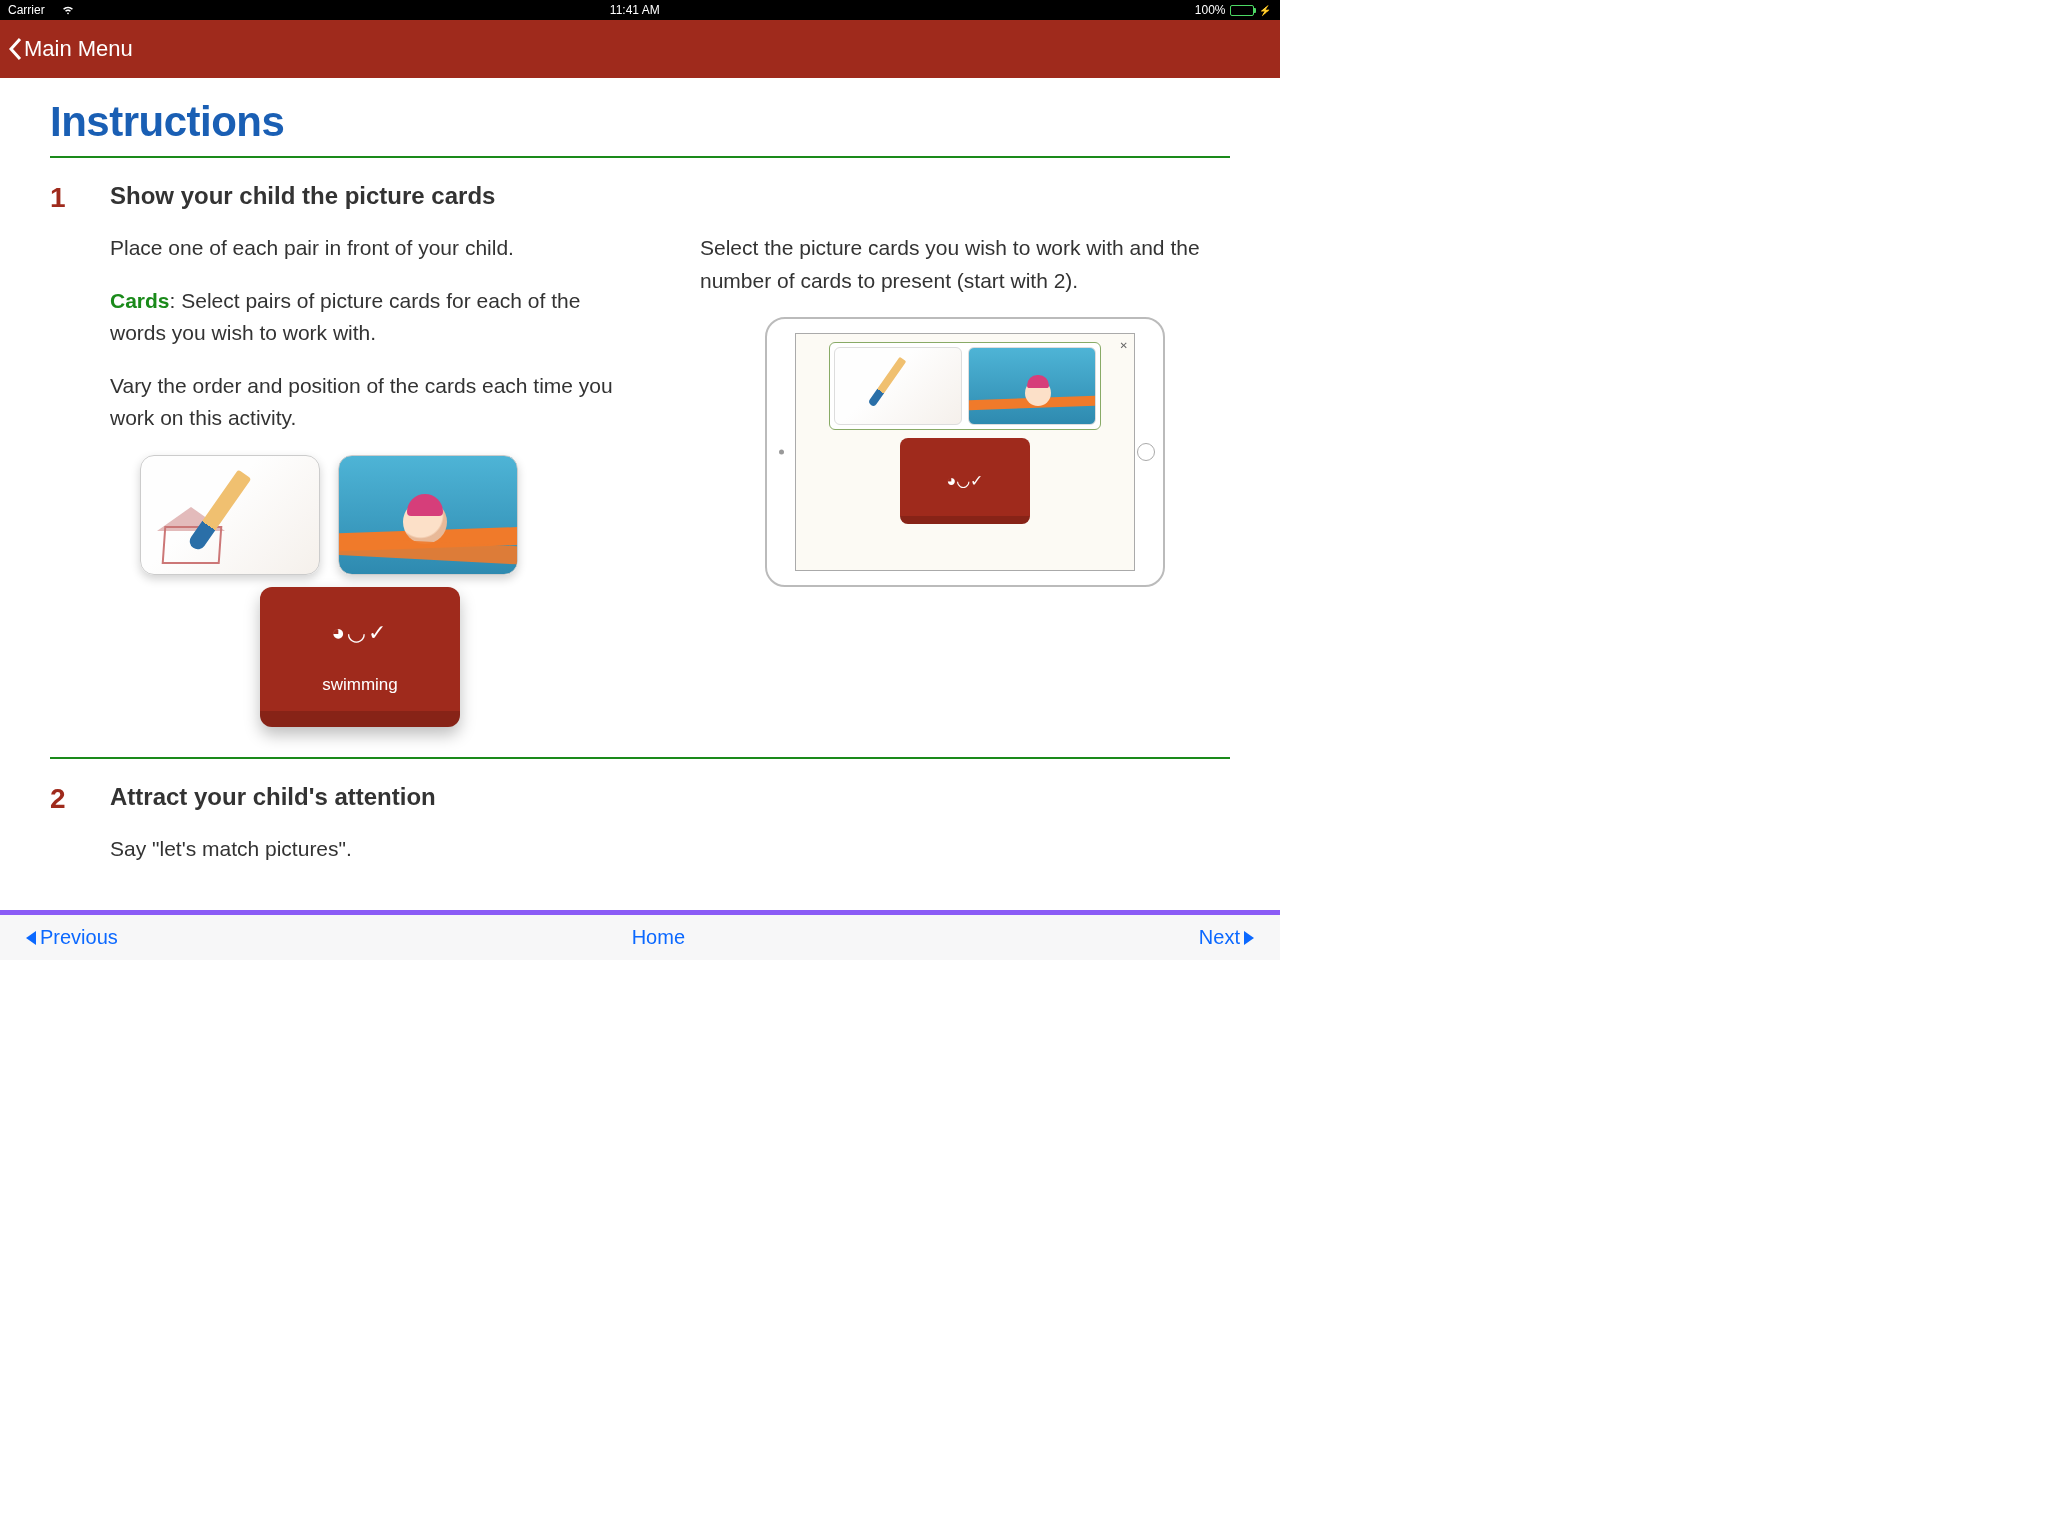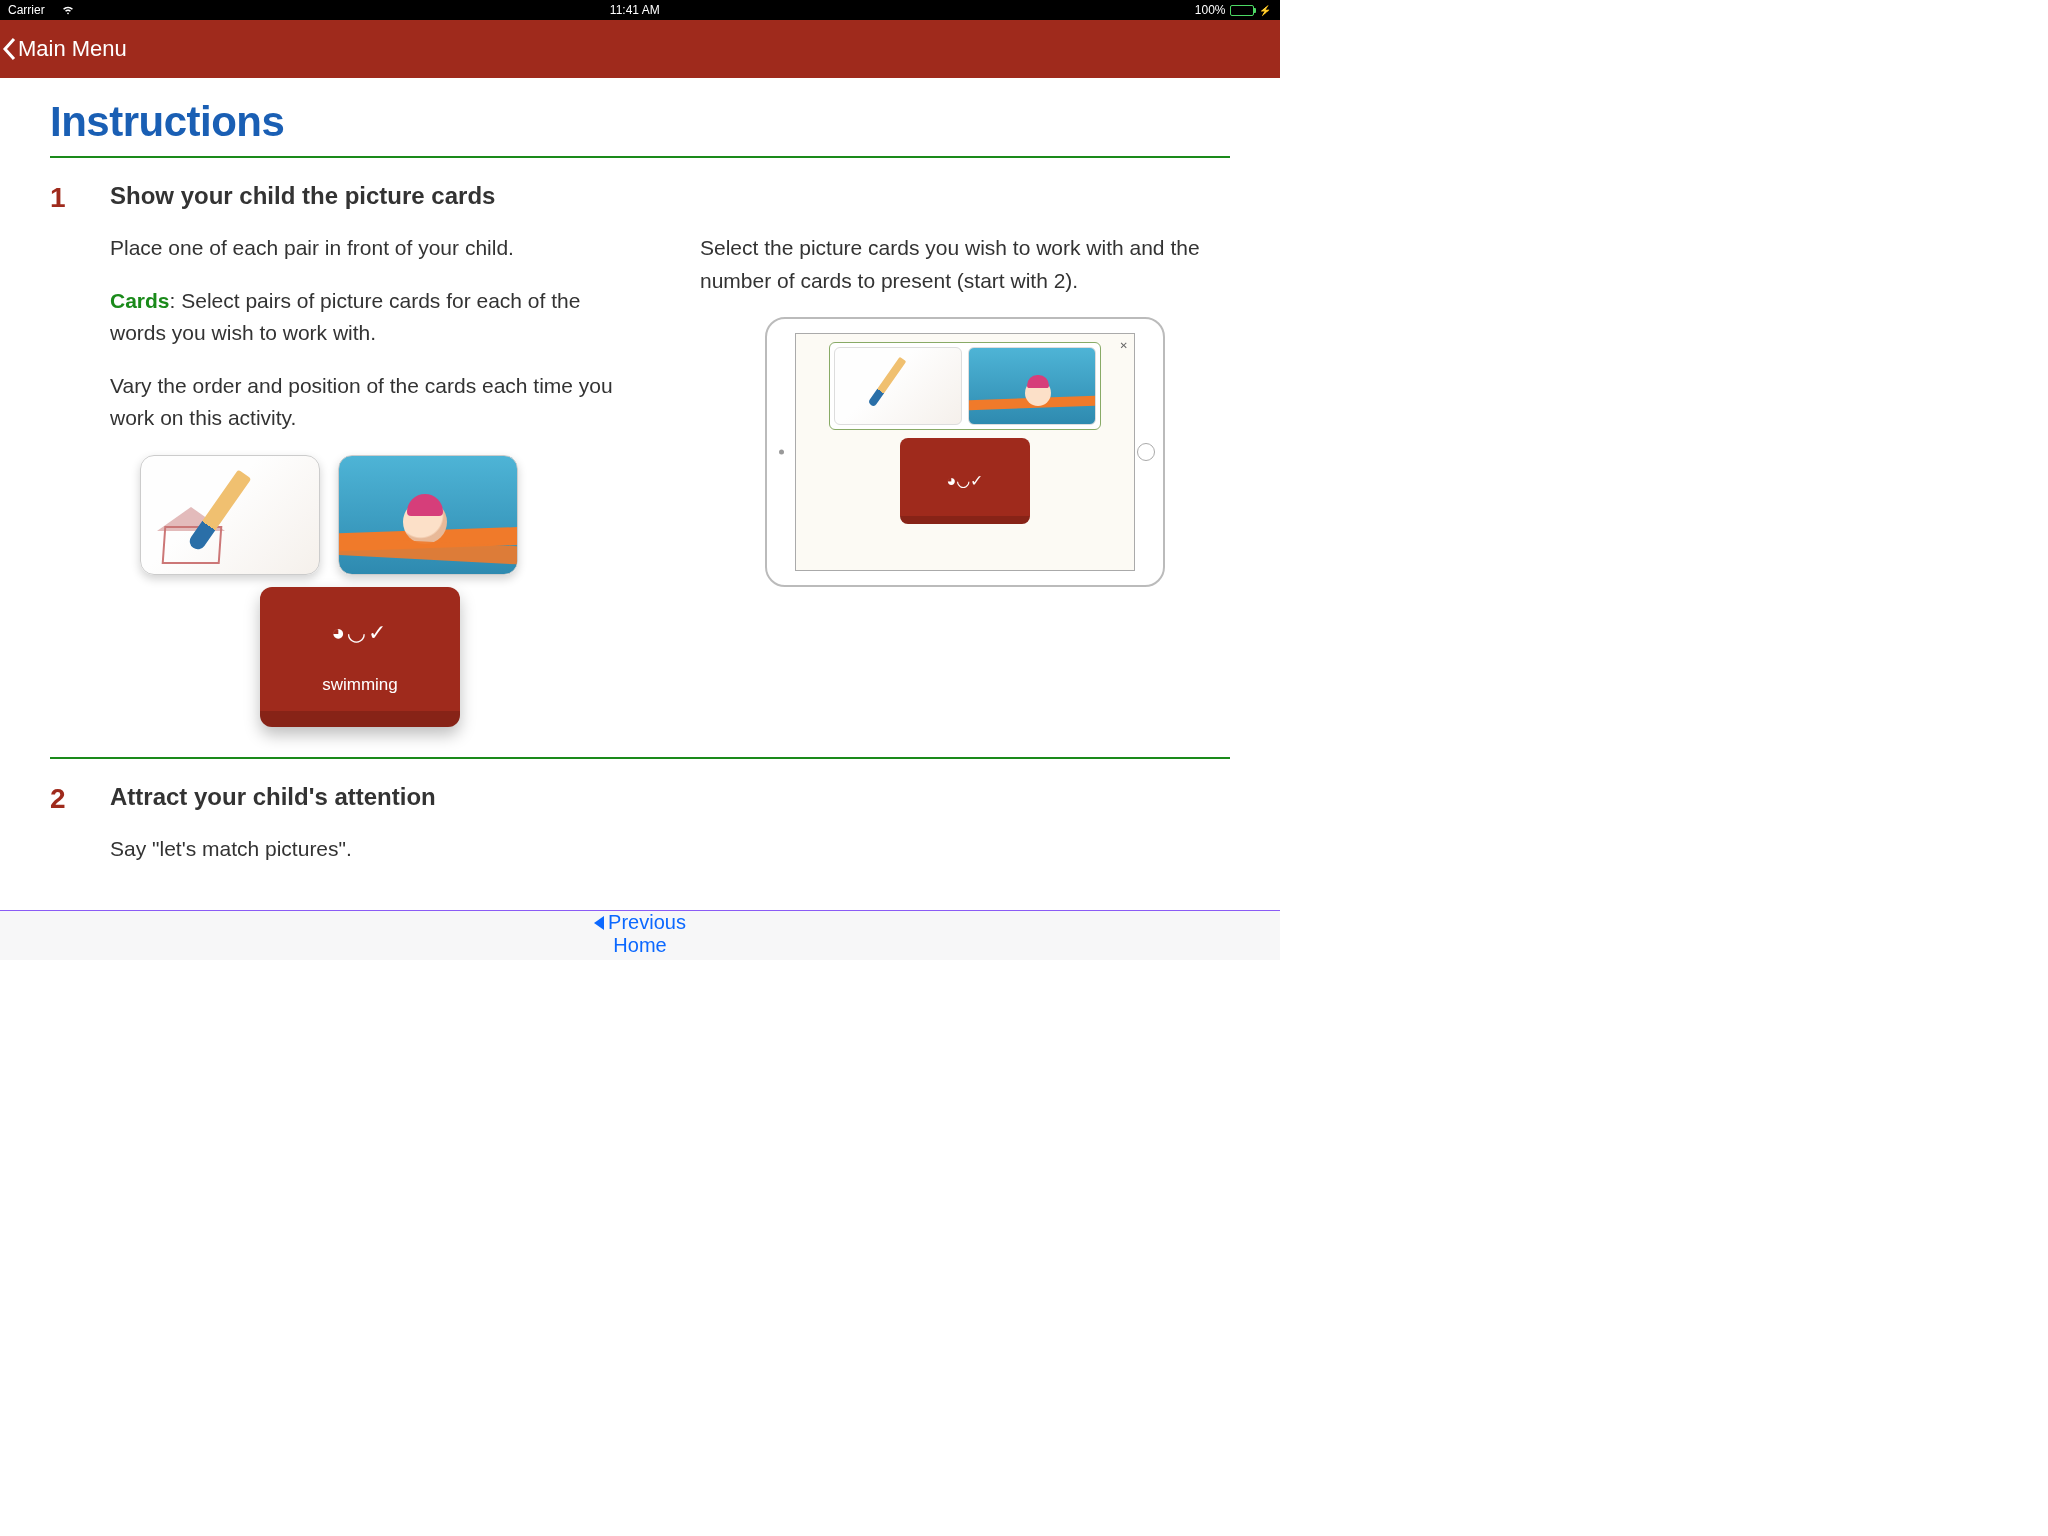--- a/index.html
+++ b/index.html
@@ -10,21 +10,21 @@
   .status-bar { height:20px; background:#000; color:#fff; display:flex; align-items:center; justify-content:space-between; font-size:12px; padding:0 8px; }
   .status-left { display:flex; align-items:center; gap:16px;}
   .status-right { display:flex; align-items:center; gap:4px;}
   .wifi-icon svg { width:14px; height:14px; fill:#fff; }
   .battery { width:24px; height:11px; border:1px solid #4cd964; border-radius:2px; position:relative; }
   .battery::after { content:""; position:absolute; right:-3px; top:2px; width:2px; height:5px; background:#4cd964; border-radius:0 1px 1px 0;}
   .battery-fill { background:#4cd964; height:100%; width:100%; border-radius:1px;}
   .bolt { font-size:10px; margin-left:2px;}
 
   
-  .nav-bar { height:58px; background:#9f2a1c; color:#fff; display:flex; align-items:center; padding:0 2px; }
+  .nav-bar { height:58px; background:#9f2a1c; color:#fff; display:flex; align-items:center; padding:0 8px; }
   .back-button { display:flex; align-items:center; font-size:22px; gap:2px; cursor:pointer;}
   .chevron-left { width:14px; height:24px; }
   .chevron-left svg { stroke:#fff; stroke-width:3; fill:none; }
 
   
   .content { flex:1; overflow-y:auto; padding: 20px 50px 0 50px; }
   .page-title { color:#1a5fb4; font-size:42px; font-weight:600; letter-spacing:-0.5px; margin-bottom:10px;}
   .green-rule { border:none; border-top:2px solid #1a8a1a; margin-bottom:24px;}
   .green-rule.thick { border-top-width:2px; margin:30px 0 24px 0;}
 
@@ -67,21 +67,21 @@
   .ipad-screen { width:100%; height:100%; border:1px solid #aaa; background:#fcfaf4; display:flex; flex-direction:column; align-items:center; padding:8px; position:relative; gap:8px;}
   .ipad-close { position:absolute; top:4px; right:6px; font-size:10px; color:#666;}
   .mini-row { display:flex; gap:6px; border:1.5px solid #8a6; border-radius:6px; padding:4px; background:#fff;}
   .mini-card { width:128px; height:78px; border-radius:6px; overflow:hidden; border:1px solid #ddd; position:relative;}
   .mini-card.draw { background:linear-gradient(135deg,#fefefe 40%,#f5f0eb 100%);}
   .mini-card.swim { background:linear-gradient(180deg,#4eb4d6 0%,#2e8ab0 100%);}
   .mini-red { width:130px; height:86px; border-radius:8px; background:#9f2a1c; display:flex; align-items:center; justify-content:center; color:#fff; font-size:16px; position:relative;}
   .mini-red::after{content:""; position:absolute; bottom:0;left:0;right:0;height:8px;background:rgba(0,0,0,0.15); border-radius:0 0 8px 8px;}
 
   
-  .toolbar { height:50px; border-top:1px solid #8b5cf6; background:#f7f7f8; display:flex; align-items:center; justify-content:space-between; padding:0 26px; color:#0b68ff; font-size:20px;flex-direction:column;}
+  .toolbar { height:50px; border-top:5px solid #8b5cf6; background:#f7f7f8; display:flex; align-items:center; justify-content:space-between; padding:0 26px; color:#0b68ff; font-size:20px;}
   .tb-btn { display:flex; align-items:center; gap:4px; cursor:pointer;}
   .tri { width:0;height:0; display:inline-block;}
   .tri.left { border-top:7px solid transparent; border-bottom:7px solid transparent; border-right:10px solid #0b68ff;}
   .tri.right { border-top:7px solid transparent; border-bottom:7px solid transparent; border-left:10px solid #0b68ff;}
 
   .mini-pencil{position:absolute;top:6px;left:48px;width:8px;height:56px;background:linear-gradient(180deg,#f0c070 0%,#f0c070 70%,#2a6fa8 70%);transform:rotate(35deg);border-radius:2px 2px 5px 5px;}
   .mini-noodle{position:absolute;left:-6px;bottom:16px;width:140px;height:10px;background:#f07a2a;border-radius:6px;transform:rotate(-2deg);}
   .mini-kid{position:absolute;right:44px;bottom:18px;width:26px;height:26px;border-radius:50%;background:#fce0c8;}
   .mini-cap{position:absolute;right:46px;bottom:36px;width:22px;height:13px;border-radius:12px 12px 3px 3px;background:#d63e7a;}
 </style>

